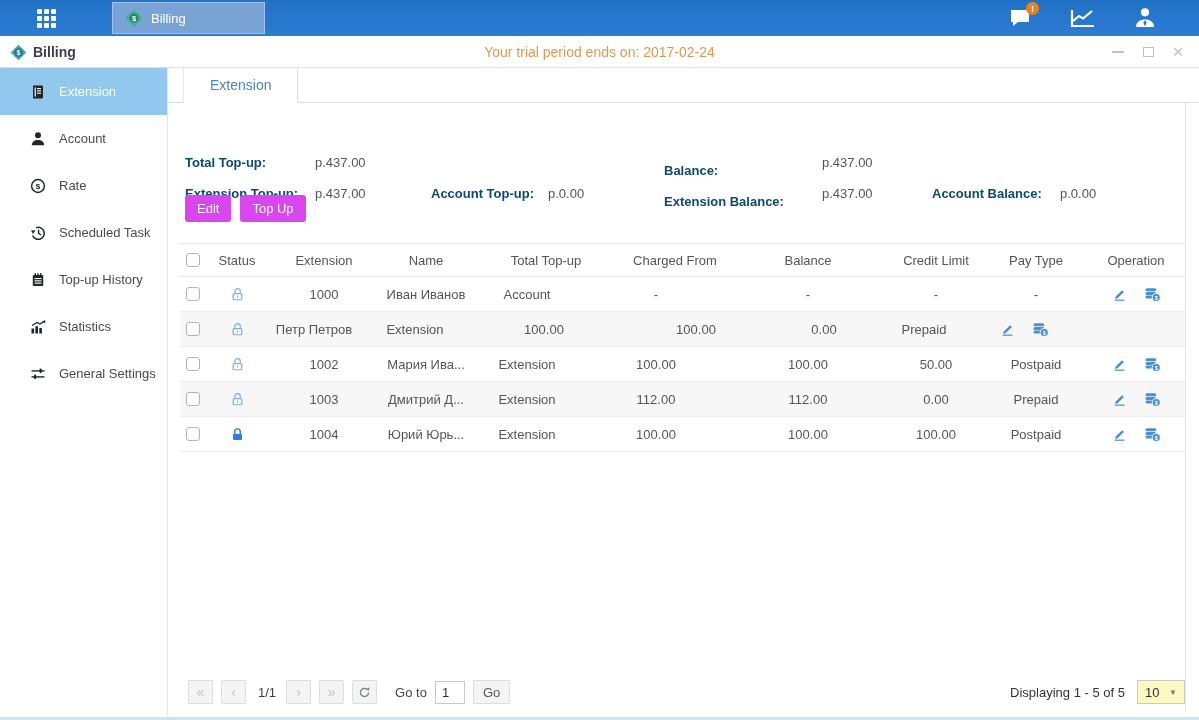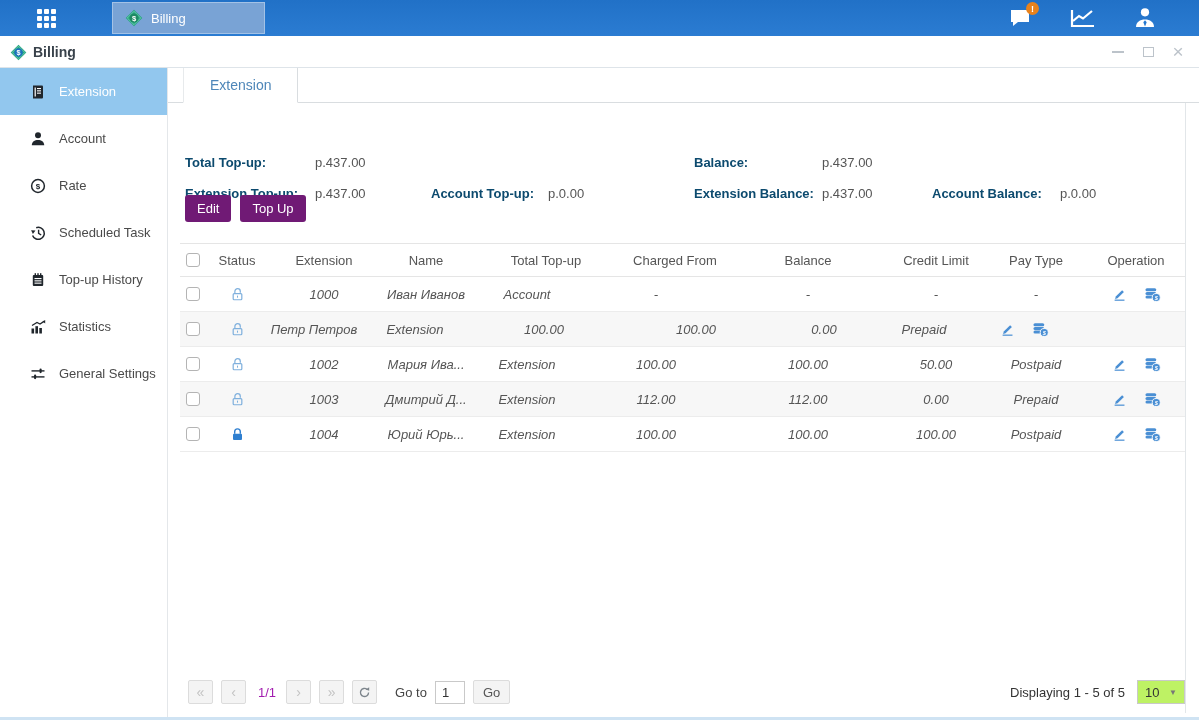--- a/index.html
+++ b/index.html
@@ -60,59 +60,59 @@
     background:#fff; border-left:1px solid #e7eaec; border-right:1px solid #d9dde0;
     display:flex; align-items:center; font-size:14px; color:#4e86b8; cursor:pointer;
     border-bottom:1px solid #fff; margin-bottom:-1px; z-index:2; }
 
   .summary { position:absolute; left:0; top:35px; right:0; height:110px; font-size:13px; }
   .summary span { position:absolute; white-space:nowrap; }
   .s-label { font-weight:bold; color:#0c4a6e; }
   .s-value { color:#555; }
   .r1 { top:52px; }  .r2 { top:83px; }
   .x-a { left:17px; } .x-b { left:147px; } .x-c { left:252px;margin-left:11px; } .x-d { left:380px; }
-  .x-e { left:526px; } .x-f { left:654px; } .x-g { left:764px; } .x-h { left:892px; }
+  .x-e { left:496px;margin-top:8px; } .x-f { left:654px; } .x-g { left:764px; } .x-h { left:892px; }
 
   .actions { position:absolute; left:17px; top:127px; display:flex; gap:9px; }
-  .btn-primary { min-width:46px; height:27px; padding:0 12px; background:#701a75;
+  .btn-primary { min-width:46px; height:27px; padding:0 12px; background:#d946ef;
     color:#fff; font-size:13px; border:none; border-radius:3px; cursor:pointer;
     font-family:"Liberation Sans",sans-serif; }
 
   
   .table { position:absolute; left:12px; top:175px; width:1006px; font-size:13px; color:#555; }
   .thead { display:flex; height:34px; border-top:1px solid #e5e5e5;
     border-bottom:1px solid #e5e5e5; align-items:flex-end; }
   .trow { display:flex; height:35px; border-bottom:1px solid #ececec; align-items:center;
-    background:#fff;font-style:italic; }
+    background:#fff; }
   .trow.alt { background:#f7f7f7; }
   .cell { display:flex; align-items:center; justify-content:center; height:100%;
     overflow:hidden; white-space:nowrap; }
   .c0{width:26px}.c1{width:62px}.c2{width:112px}.c3{width:92px}.c4{width:110px}
   .c5{width:148px}.c6{width:156px}.c7{width:100px}.c8{width:100px}.c9{width:100px}
   .checkbox { width:14px; height:14px; border:1px solid #b4b4b4; border-radius:3px;
     background:#fff; cursor:pointer; }
   .c9 { gap:17px; }
   .op-icon { cursor:pointer; display:flex; }
 
   
   .pagination { position:absolute; left:20px; right:14px; bottom:12px; height:26px;
     display:flex; align-items:center; font-size:13px; color:#555; }
   .pg-btn { width:25px; height:24px; background:#f4f4f4; border:1px solid #dcdcdc;
     border-radius:2px; color:#c3c3c3; font-size:14px; display:flex; align-items:center;
     justify-content:center; margin-right:8px; cursor:pointer; }
-  .pg-ind { margin:0 10px 0 4px; color:#a21caf; }
+  .pg-ind { margin:0 10px 0 4px; color:#404040; }
   .goto-label { margin:0 8px 0 10px; color:#444; }
   .goto-input { width:30px; height:23px; border:1px solid #c9c9c9; font-size:13px;
     padding-left:6px; color:#333; font-family:"Liberation Sans",sans-serif; }
   .go-btn { height:24px; padding:0 9px; margin-left:8px; background:#f4f4f4;
     border:1px solid #dcdcdc; border-radius:2px; font-size:13px; color:#555;
     cursor:pointer; font-family:"Liberation Sans",sans-serif; }
   .pg-right { margin-left:auto; display:flex; align-items:center; gap:12px; }
   .displaying { color:#333; }
-  .page-size { width:48px; height:24px; border:1px solid #c9c9c9; background:#bef264;
+  .page-size { width:48px; height:24px; border:1px solid #c9c9c9; background:#fef9c3;
     display:flex; align-items:center; justify-content:space-between; padding:0 7px;
     cursor:pointer; color:#333; }
   .page-size .caret { font-size:8px; color:#777; }
 
   .vline { position:absolute; left:1017px; top:35px; bottom:4px; width:1px; background:#e2e6e9; }
   .bottom-edge { position:absolute; left:0; right:0; bottom:0; height:3px; background:#cfe3f3; }
 </style>
 </head>
 <body>
 
@@ -169,20 +169,21 @@
       <span style="display:flex">
         <svg width="17" height="17" viewBox="0 0 20 20">
             <polygon points="10,0.8 19.2,10 10,19.2 0.8,10" fill="#27a580"></polygon>
             <polygon points="10,2.6 17.4,10 10,17.4 2.6,10" fill="none" stroke="#7fd6b8" stroke-width="0.8"></polygon>
             <circle cx="10" cy="10" r="5" fill="#1b72bd"></circle>
             <text x="10" y="12.8" text-anchor="middle" font-size="8.5" font-weight="bold" fill="#fff">$</text>
           </svg>
       </span>
       <span class="title">Billing</span>
     </div>
+    <div class="trial">Your trial period ends on: 2017-02-24</div>
     <div class="win-controls">
       <span class="wc wc-min">
           <i></i>
         </span>
       <span class="wc wc-max">
           <i></i>
         </span>
       <span class="wc wc-close">×</span>
     </div>
   </div>

